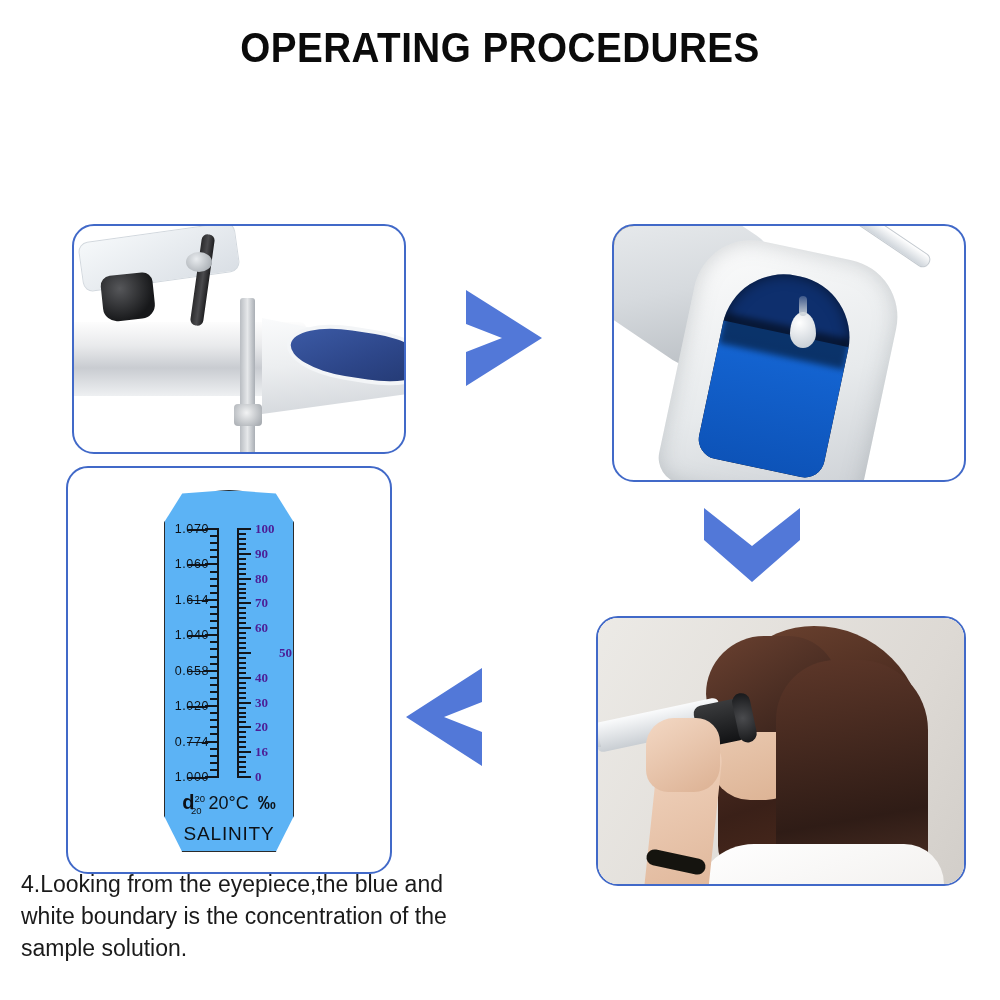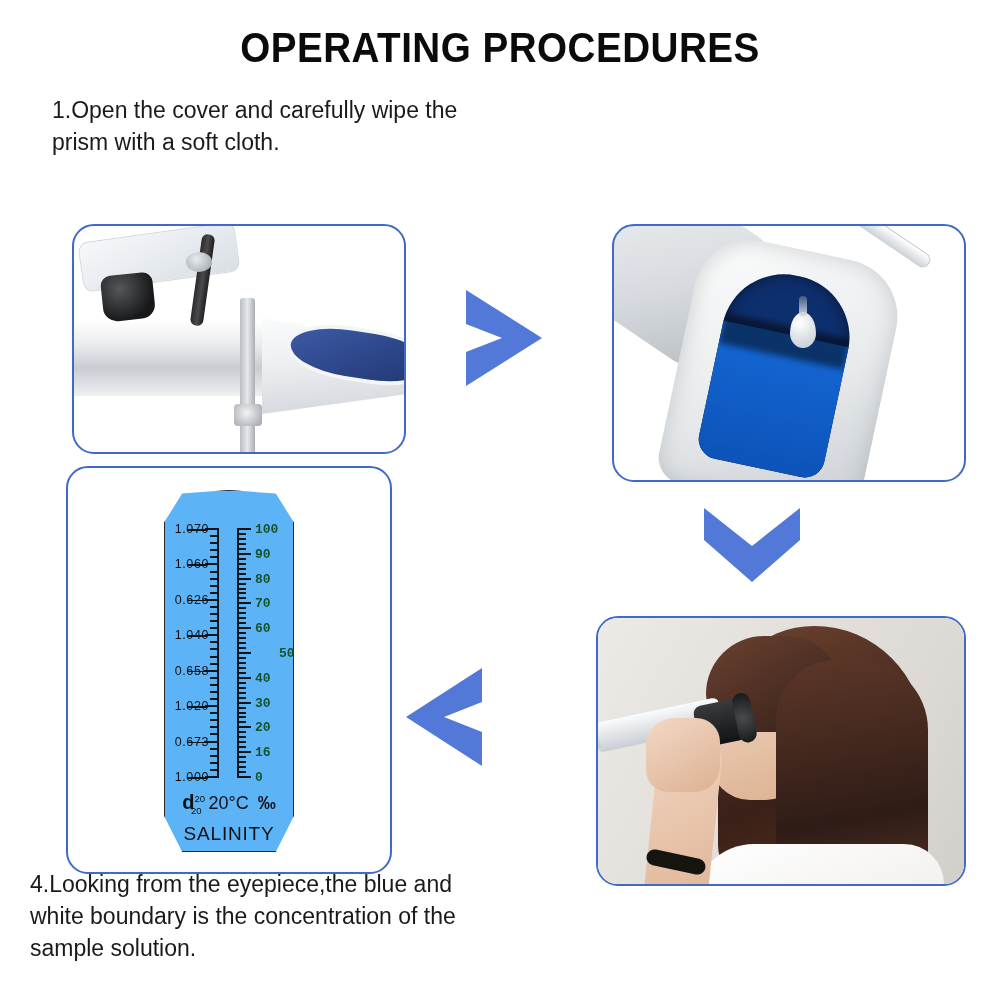--- a/index.html
+++ b/index.html
@@ -16,21 +16,21 @@
     font-size:42px;font-weight:bold;letter-spacing:.5px;
     font-family:"Liberation Sans","DejaVu Sans",sans-serif;
     transform:scaleX(.92);transform-origin:center top;color:#0b0b0b;
   }
 
   
   .caption{position:absolute;font-size:23px;line-height:32px;color:#1a1a1a;}
   .cap1{left:52px;top:94px;width:420px;}
   .cap2{left:556px;top:94px;width:430px;}
   .cap3{left:508px;top:902px;width:470px;}
-  .cap4{left:30px;top:868px;width:450px;}
+  .cap4{left:21px;top:868px;width:450px;}
 
   
   .panel{
     position:absolute;border:2px solid #4169c8;border-radius:22px;
     background:#ffffff;overflow:hidden;
   }
   .panel-1{left:72px;top:224px;width:330px;height:226px;}
   .panel-2{left:612px;top:224px;width:350px;height:254px;}
   .panel-3{left:596px;top:616px;width:366px;height:266px;}
   .panel-4{left:66px;top:466px;width:322px;height:404px;}
@@ -217,22 +217,22 @@
 
   .lead{position:absolute;height:1.6px;background:#12161c;}
 
   .sg-label{
     position:absolute;right:84px;font-size:12.5px;letter-spacing:.6px;
     color:#0d1116;white-space:nowrap;transform:translateY(-50%);
     font-family:"Liberation Sans","DejaVu Sans",sans-serif;
   }
   .sal-label{
     position:absolute;left:90px;font-size:13px;font-weight:600;
-    color:#14532d;white-space:nowrap;transform:translateY(-50%);
-    font-family:Liberation Mono, monospace;
+    color:#4c1d95;white-space:nowrap;transform:translateY(-50%);
+    font-family:Liberation Serif, serif;
   }
 
   .units-row{
     position:absolute;left:0;right:0;top:300px;text-align:center;
     font-size:18px;color:#0d1116;white-space:nowrap;
     font-family:"Liberation Sans","DejaVu Sans",sans-serif;
   }
   .units-row .d-sym{font-weight:700;font-size:20px;}
   .units-row sup,.units-row sub{font-size:9.5px;line-height:0;}
   .units-row sub{margin-left:-14px;}
@@ -251,21 +251,20 @@
   .chev-down{left:700px;top:502px;}
   .chev-left{left:398px;top:662px;}
 </style>
 </head>
 <body>
 
 <div class="page">
 
   <div class="title">OPERATING PROCEDURES</div>
 
-  <div class="caption cap1">1.Open the cover and carefully wipe the prism with a soft cloth.</div>
   <div class="caption cap4">4.Looking from the eyepiece,the blue and white boundary is the concentration of the sample solution.</div>
 
   <div class="panel panel-1 p1">
     <div class="body"></div>
     <div class="wedge"></div>
     <div class="prism"></div>
     <div class="collar"></div>
     <div class="collar-screw"></div>
     <div class="cover"></div>
     <div class="hinge-arm"></div>
@@ -316,21 +315,21 @@
             <div class="tick left-minor" style="top: 65.3429px;"></div>
             <div class="tick left-major" style="top: 72.4286px;"></div>
             <div class="lead" style="top: 73.4286px; left: 22px; width: 20px;"></div>
             <div class="sg-label" style="top: 73.4286px; margin-left: 12px;">1.060</div>
             <div class="tick left-minor" style="top: 79.5143px;"></div>
             <div class="tick left-minor" style="top: 86.6px;"></div>
             <div class="tick left-minor" style="top: 93.6857px;"></div>
             <div class="tick left-minor" style="top: 100.771px;"></div>
             <div class="tick left-major" style="top: 107.857px;"></div>
             <div class="lead" style="top: 108.857px; left: 22px; width: 20px;"></div>
-            <div class="sg-label" style="top: 108.857px;">0.626</div>
+            <div class="sg-label" style="top: 108.857px;">1.614</div>
             <div class="tick left-minor" style="top: 114.943px;"></div>
             <div class="tick left-minor" style="top: 122.029px;"></div>
             <div class="tick left-minor" style="top: 129.114px;"></div>
             <div class="tick left-minor" style="top: 136.2px;"></div>
             <div class="tick left-major" style="top: 143.286px;"></div>
             <div class="lead" style="top: 144.286px; left: 22px; width: 20px;"></div>
             <div class="sg-label" style="top: 144.286px;">1.040</div>
             <div class="tick left-minor" style="top: 150.371px;"></div>
             <div class="tick left-minor" style="top: 157.457px;"></div>
             <div class="tick left-minor" style="top: 164.543px;"></div>
@@ -344,21 +343,21 @@
             <div class="tick left-minor" style="top: 207.057px;"></div>
             <div class="tick left-major" style="top: 214.143px;"></div>
             <div class="lead" style="top: 215.143px; left: 22px; width: 20px;"></div>
             <div class="sg-label" style="top: 215.143px;">1.020</div>
             <div class="tick left-minor" style="top: 221.229px;"></div>
             <div class="tick left-minor" style="top: 228.314px;"></div>
             <div class="tick left-minor" style="top: 235.4px;"></div>
             <div class="tick left-minor" style="top: 242.486px;"></div>
             <div class="tick left-major" style="top: 249.571px;"></div>
             <div class="lead" style="top: 250.571px; left: 22px; width: 20px;"></div>
-            <div class="sg-label" style="top: 250.571px;">0.673</div>
+            <div class="sg-label" style="top: 250.571px;">0.774</div>
             <div class="tick left-minor" style="top: 256.657px;"></div>
             <div class="tick left-minor" style="top: 263.743px;"></div>
             <div class="tick left-minor" style="top: 270.829px;"></div>
             <div class="tick left-minor" style="top: 277.914px;"></div>
             <div class="tick left-major" style="top: 285px;"></div>
             <div class="lead" style="top: 286px; left: 22px; width: 20px;"></div>
             <div class="sg-label" style="top: 286px;">1.000</div>
             <div class="tick right-major" style="top: 37px;"></div>
             <div class="sal-label" style="top: 38px;">100</div>
             <div class="tick right-minor" style="top: 41.96px;"></div>

